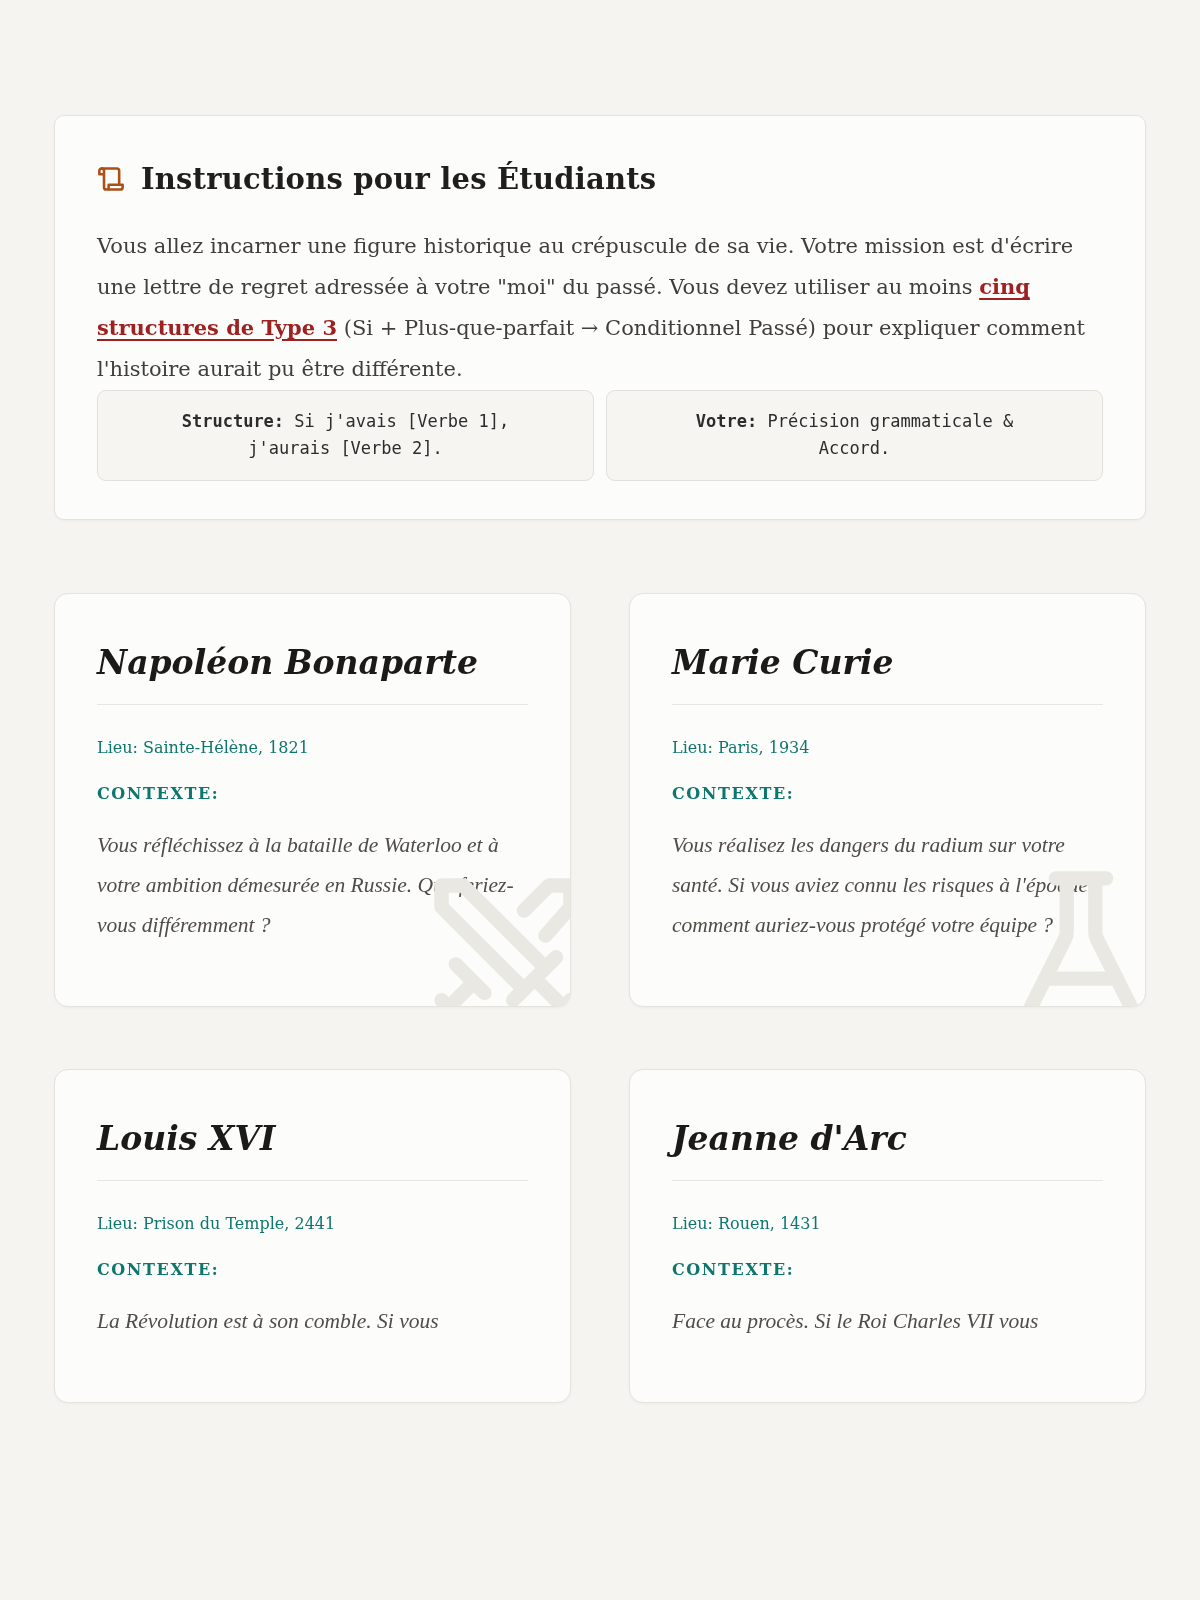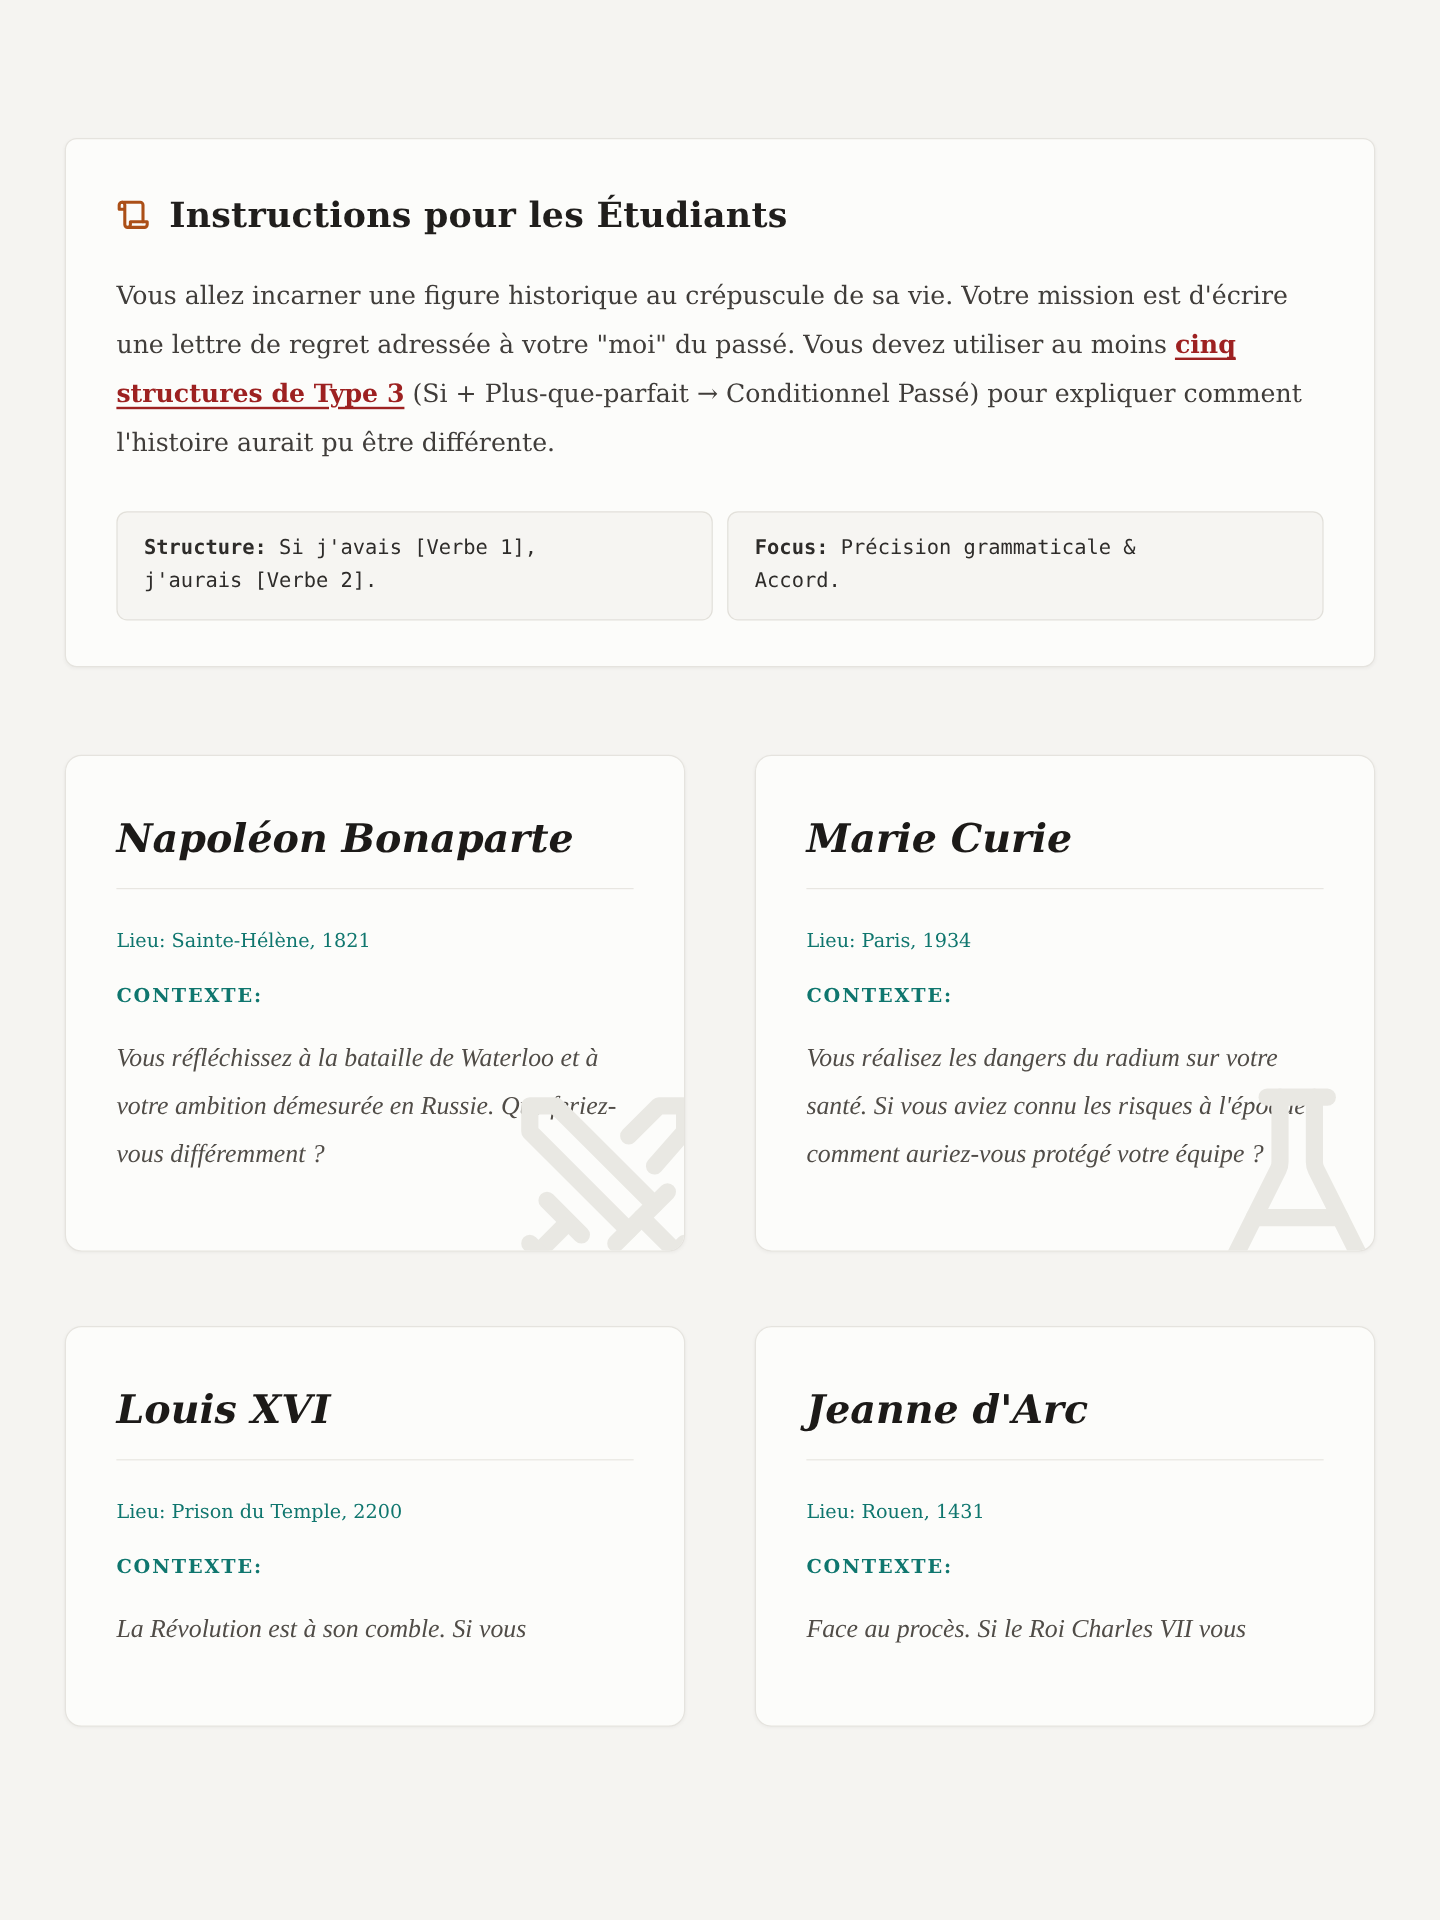--- a/index.html
+++ b/index.html
@@ -81,24 +81,24 @@
   }
   .type3-link {
     color: #9d2121;
     font-weight: bold;
     text-decoration: underline;
     text-decoration-thickness: 2px;
     text-underline-offset: 4px;
     cursor: pointer;
   }
   .ins-boxes {
-    margin-top: 36px;
     display: grid;
     grid-template-columns: 1fr 1fr;
     gap: 12px;
+    text-align: center;
   }
   .codebox {
     background: #f6f5f2;
     border: 1px solid #e2e0da;
     border-radius: 9px;
     padding: 17px 22px;
     font-family: "DejaVu Sans Mono", monospace;
     font-size: 17px;
     line-height: 1.62;
     color: #2e2c2a;
@@ -174,21 +174,21 @@
       <svg class="scroll-icon" viewBox="0 0 24 24" fill="none" stroke="#ab4f17" stroke-width="2.2" stroke-linecap="round" stroke-linejoin="round">
         <path d="M19 17V5a2 2 0 0 0-2-2H4"></path>
         <path d="M8 21h12a2 2 0 0 0 2-2v-2H10v2a2 2 0 1 1-4 0V5a2 2 0 1 0-4 0v3h4"></path>
       </svg>
       <h2>Instructions pour les Étudiants</h2>
     </div>
     <p class="ins-body"><span>Vous allez incarner une figure historique au crépuscule de sa vie. Votre mission est d'écrire une lettre de regret adressée à votre "moi" du passé. Vous devez utiliser au moins </span><a class="type3-link">cinq structures de Type 3</a><span> (Si + Plus-que-parfait → Conditionnel Passé) pour expliquer comment l'histoire aurait pu être différente.</span></p>
     <div class="ins-boxes">
       <div class="codebox"><strong>Structure:</strong><span> Si j'avais [Verbe 1],
 j'aurais [Verbe 2].</span></div>
-      <div class="codebox"><strong>Focus:</strong><span> Précision grammaticale &amp;
+      <div class="codebox"><strong>Votre:</strong><span> Précision grammaticale &amp;
 Accord.</span></div>
     </div>
   </section>
 
   <section class="figures">
 
     <article class="card fig">
       <h3 class="fig-title">Napoléon Bonaparte</h3>
       <hr class="fig-div">
       <p class="fig-lieu">Lieu: Sainte-Hélène, 1821</p>
@@ -215,21 +215,21 @@
       <svg class="watermark" viewBox="0 0 24 24" fill="none" stroke="currentColor" stroke-width="2" stroke-linecap="round" stroke-linejoin="round">
         <path d="M10 2v7.527a2 2 0 0 1-.211.896L4.72 20.55a1 1 0 0 0 .9 1.45h12.76a1 1 0 0 0 .9-1.45l-5.069-10.127A2 2 0 0 1 14 9.527V2"></path>
         <path d="M8.5 2h7"></path>
         <path d="M7 16h10"></path>
       </svg>
     </article>
 
     <article class="card fig">
       <h3 class="fig-title">Louis XVI</h3>
       <hr class="fig-div">
-      <p class="fig-lieu">Lieu: Prison du Temple, 2200</p>
+      <p class="fig-lieu">Lieu: Prison du Temple, 2441</p>
       <p class="fig-label">CONTEXTE:</p>
       <p class="fig-context">La Révolution est à son comble. Si vous</p>
     </article>
 
     <article class="card fig">
       <h3 class="fig-title">Jeanne d'Arc</h3>
       <hr class="fig-div">
       <p class="fig-lieu">Lieu: Rouen, 1431</p>
       <p class="fig-label">CONTEXTE:</p>
       <p class="fig-context">Face au procès. Si le Roi Charles VII vous</p>

